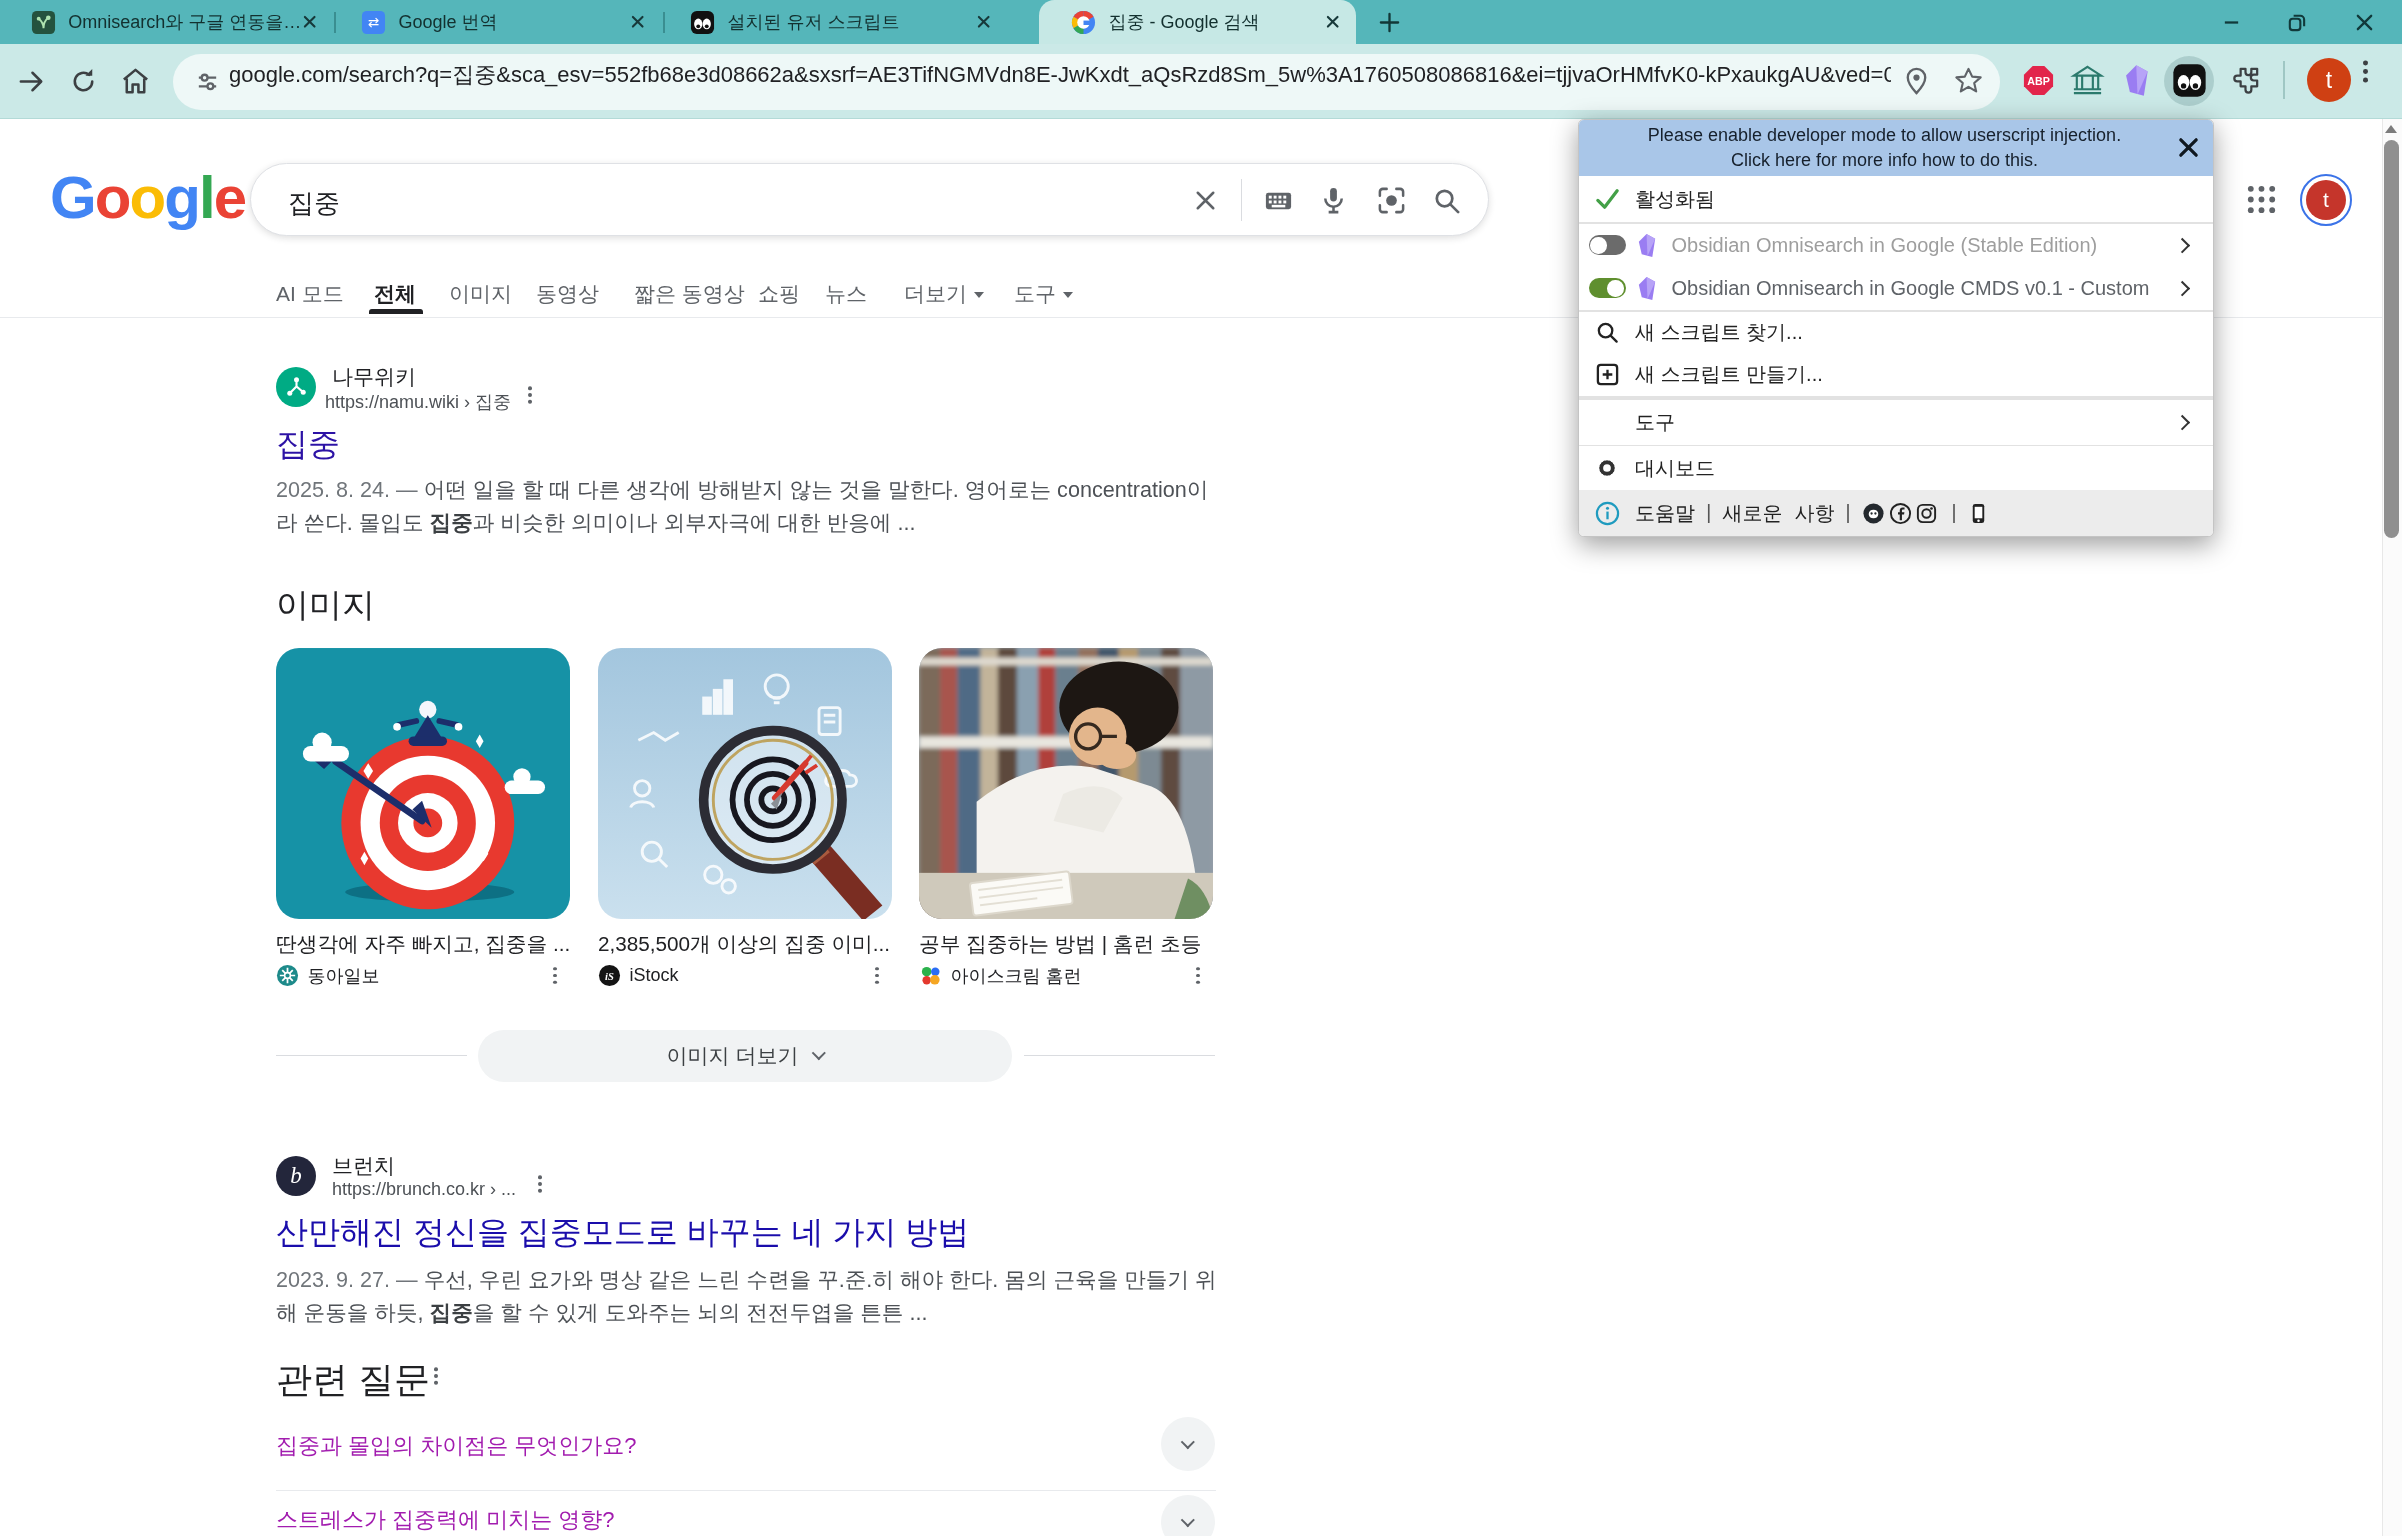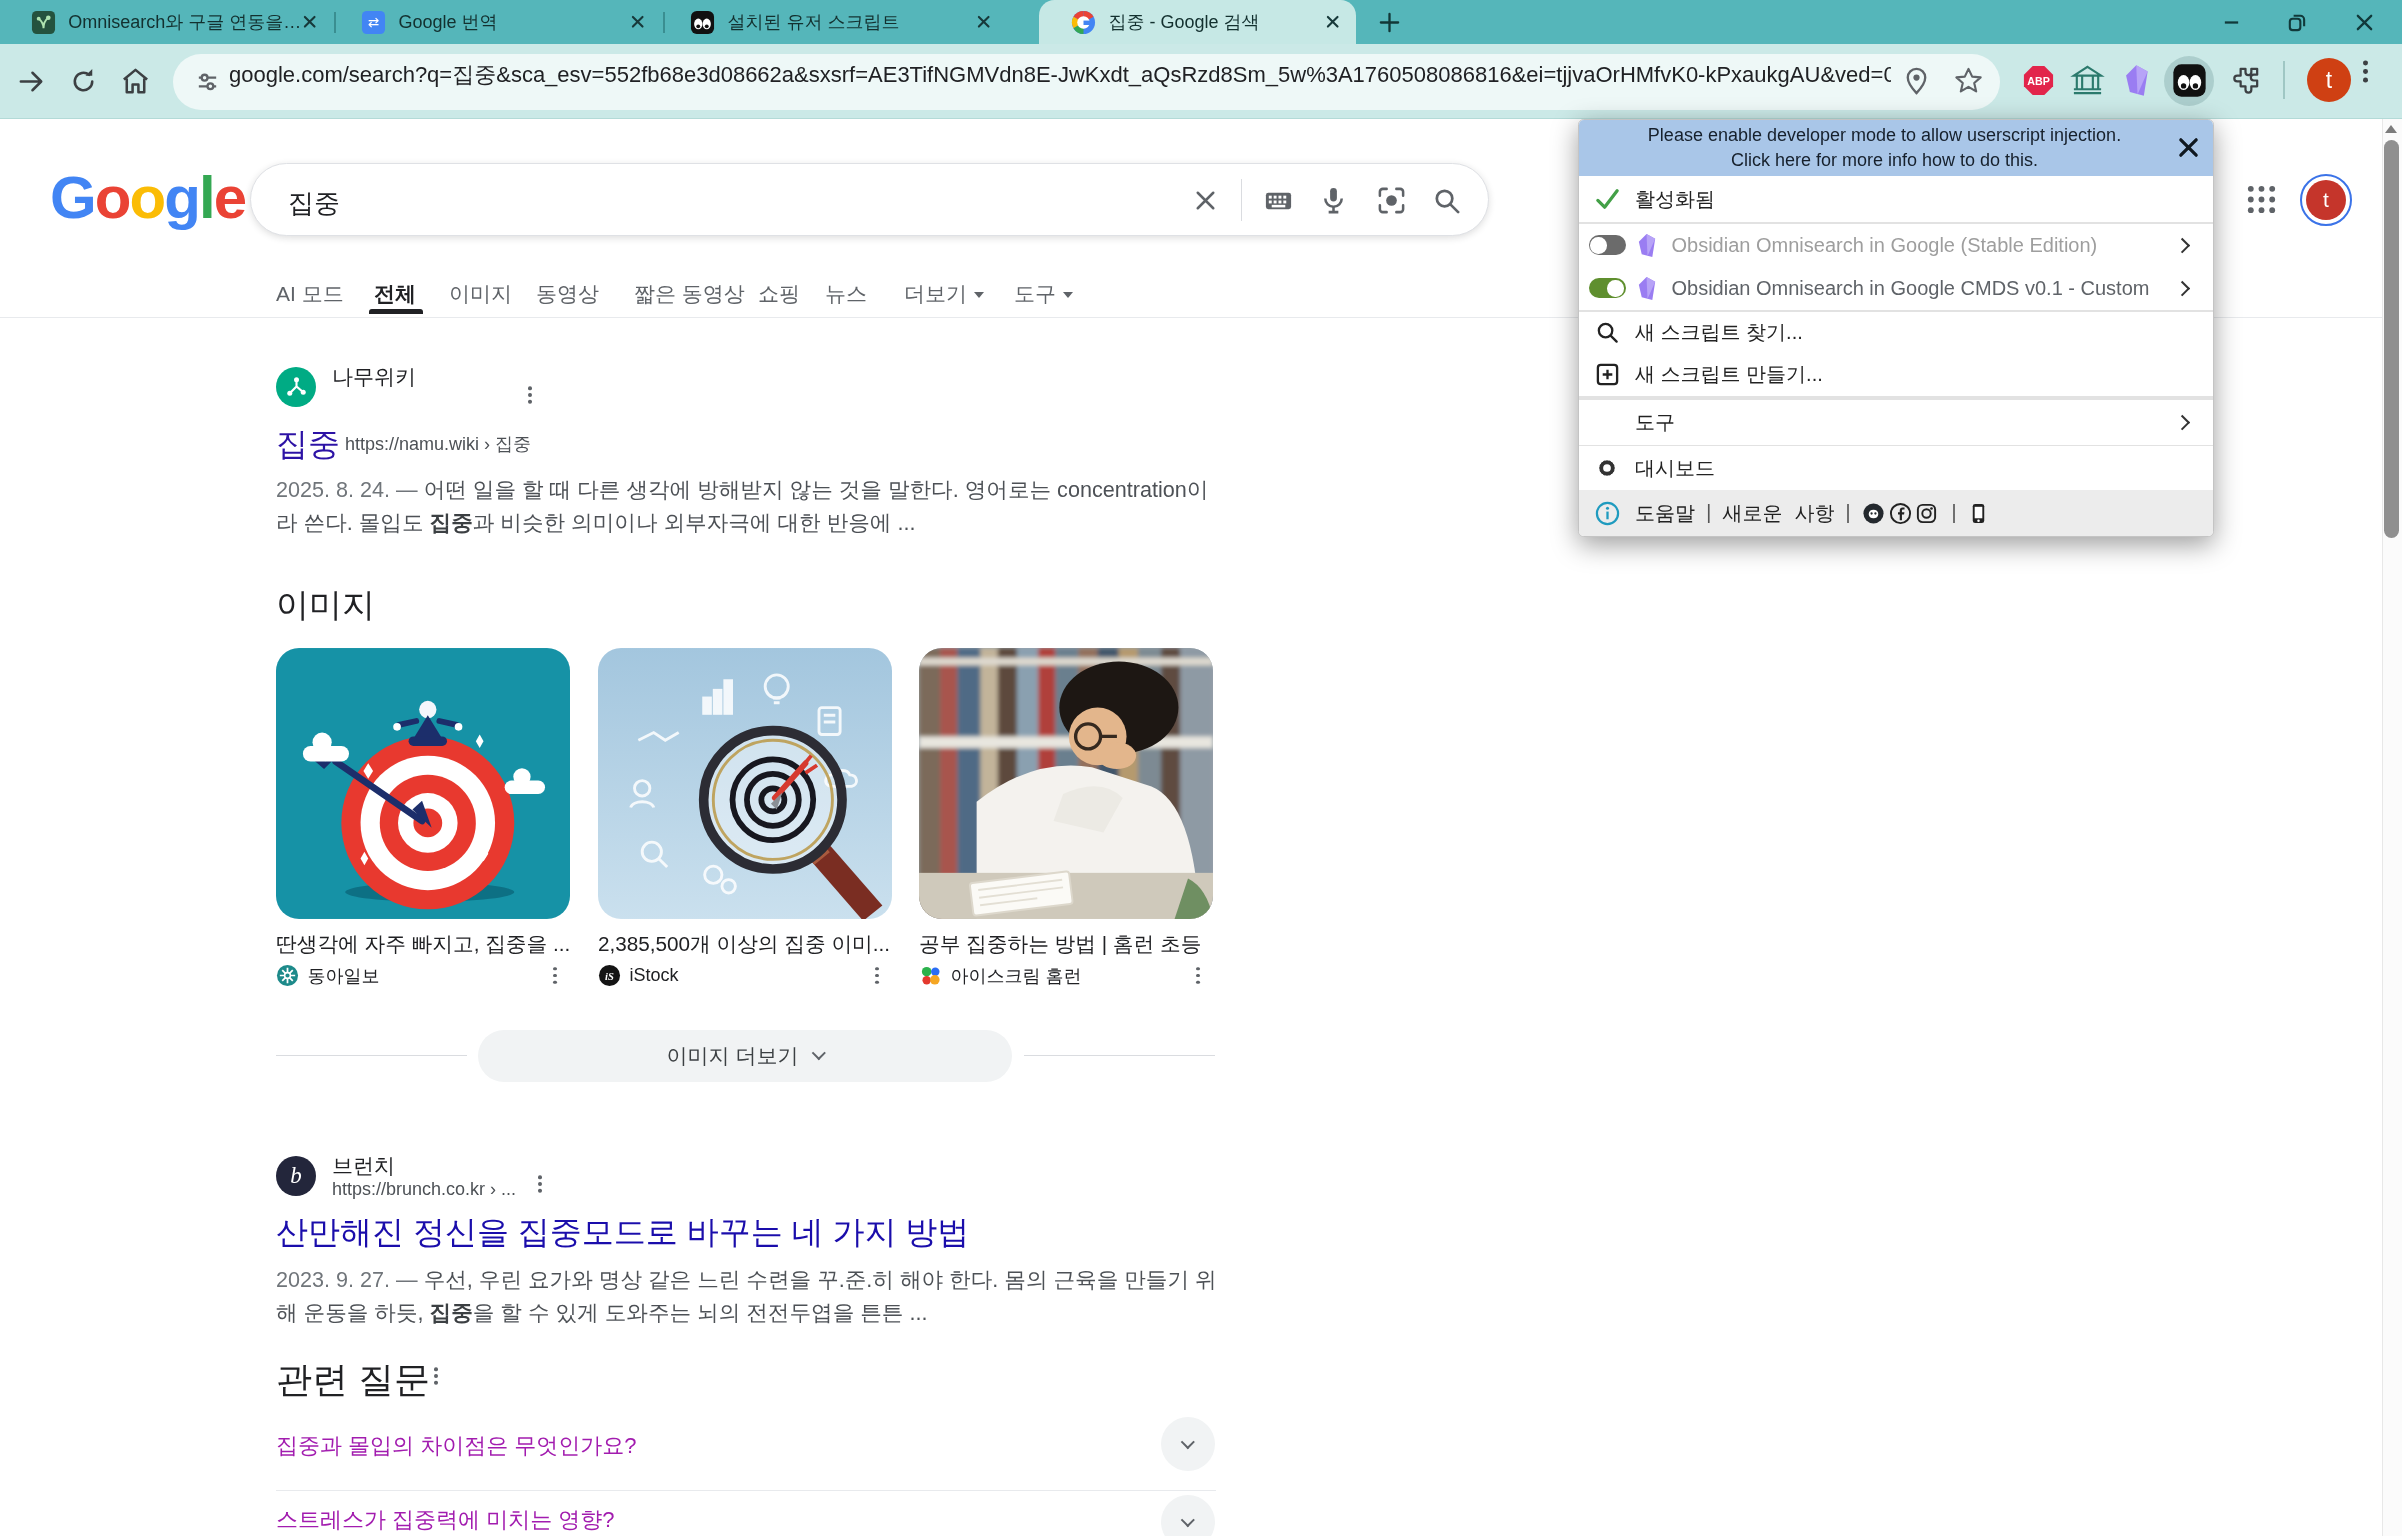--- a/index.html
+++ b/index.html
@@ -307,21 +307,21 @@
 
     <div class="favcircle" style="left:276px;top:248px;background:#00ab84;">
       <svg width="25" height="25" viewBox="0 0 26 26">
           <path d="M6 19l7-7 7 6M13 12V5" stroke="#fff" stroke-width="2.2" fill="none"></path>
           <circle cx="13" cy="5" r="2.6" fill="#fff"></circle>
           <circle cx="6" cy="19" r="2.6" fill="#fff"></circle>
           <circle cx="20" cy="18" r="2.6" fill="#fff"></circle>
         </svg>
     </div>
     <div class="sitename" style="left:332px;top:244px;">나무위키</div>
-    <div class="siteurl" style="left:345px;top:271px;margin-top:42px;">https://namu.wiki › 집중</div>
+    <div class="siteurl" style="left:325px;top:271px;">https://namu.wiki › 집중</div>
     <div class="abs" style="left:528px;top:274px;">
         <div class="vdots sm"></div>
       </div>
     <a class="rtitle" style="left:276px;top:304px;color:#2c12a5;text-decoration:none;">집중</a>
     <div class="rsnippet" style="left:276px;top:354px;"><span class="dt">2025. 8. 24. — </span><span>어떤 일을 할 때 다른 생각에 방해받지 않는 것을 말한다. 영어로는 concentration이라 쓴다. 몰입도 </span><b>집중</b><span>과 비슷한 의미이나 외부자극에 대한 반응에 ...</span></div>
 
     <div class="h2" style="left:276px;top:464px;">이미지</div>
 
     <div class="imgcard" style="left:276px;">
       <svg width="294" height="271" viewBox="0 0 306 282">

